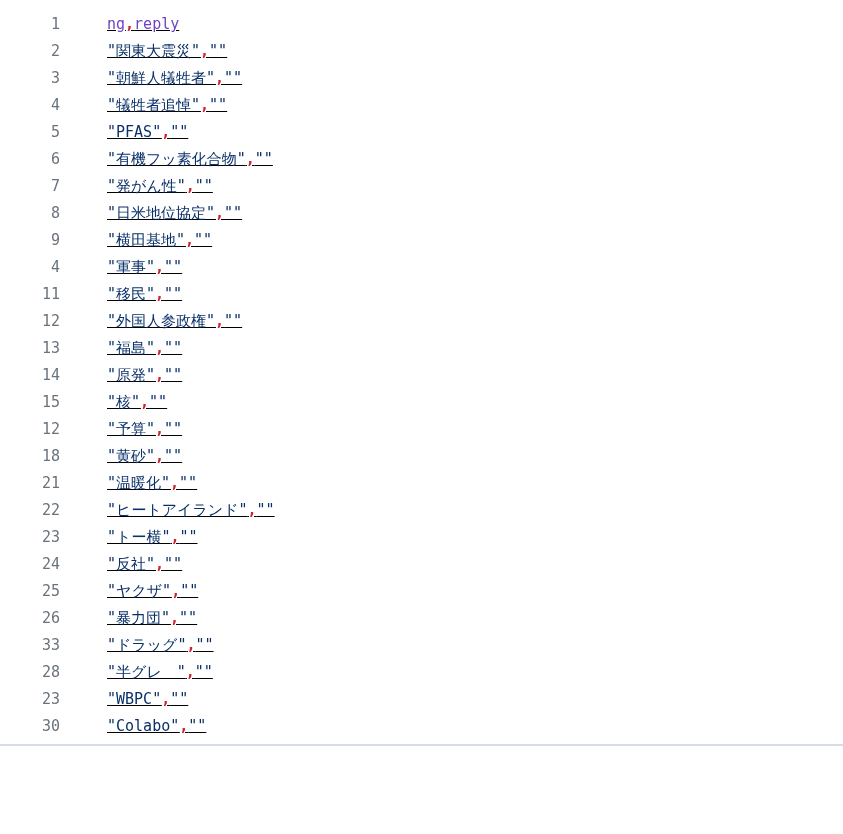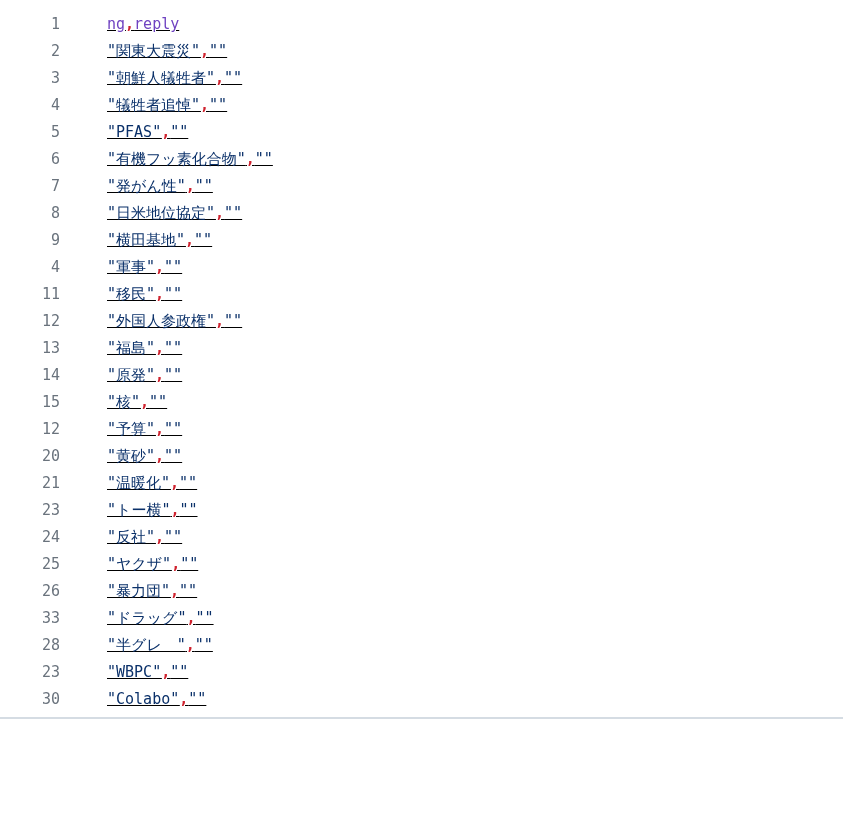--- a/index.html
+++ b/index.html
@@ -65,22 +65,23 @@
       <div class="code-line"><span class="gutter">7</span><span class="content"><span class="tok-string">"発がん性"</span><span class="tok-punct">,</span><span class="tok-string">""</span></span></div>
       <div class="code-line"><span class="gutter">8</span><span class="content"><span class="tok-string">"日米地位協定"</span><span class="tok-punct">,</span><span class="tok-string">""</span></span></div>
       <div class="code-line"><span class="gutter">9</span><span class="content"><span class="tok-string">"横田基地"</span><span class="tok-punct">,</span><span class="tok-string">""</span></span></div>
       <div class="code-line"><span class="gutter">4</span><span class="content"><span class="tok-string">"軍事"</span><span class="tok-punct">,</span><span class="tok-string">""</span></span></div>
       <div class="code-line"><span class="gutter">11</span><span class="content"><span class="tok-string">"移民"</span><span class="tok-punct">,</span><span class="tok-string">""</span></span></div>
       <div class="code-line"><span class="gutter">12</span><span class="content"><span class="tok-string">"外国人参政権"</span><span class="tok-punct">,</span><span class="tok-string">""</span></span></div>
       <div class="code-line"><span class="gutter">13</span><span class="content"><span class="tok-string">"福島"</span><span class="tok-punct">,</span><span class="tok-string">""</span></span></div>
       <div class="code-line"><span class="gutter">14</span><span class="content"><span class="tok-string">"原発"</span><span class="tok-punct">,</span><span class="tok-string">""</span></span></div>
       <div class="code-line"><span class="gutter">15</span><span class="content"><span class="tok-string">"核"</span><span class="tok-punct">,</span><span class="tok-string">""</span></span></div>
       <div class="code-line"><span class="gutter">12</span><span class="content"><span class="tok-string">"予算"</span><span class="tok-punct">,</span><span class="tok-string">""</span></span></div>
-      <div class="code-line"><span class="gutter">20</span><span class="content"><span class="tok-string">"黄砂"</span><span class="tok-punct">,</span><span class="tok-string">""</span></span></div>
+      <div class="code-line"><span class="gutter">18</span><span class="content"><span class="tok-string">"黄砂"</span><span class="tok-punct">,</span><span class="tok-string">""</span></span></div>
       <div class="code-line"><span class="gutter">21</span><span class="content"><span class="tok-string">"温暖化"</span><span class="tok-punct">,</span><span class="tok-string">""</span></span></div>
+      <div class="code-line"><span class="gutter">22</span><span class="content"><span class="tok-string">"ヒートアイランド"</span><span class="tok-punct">,</span><span class="tok-string">""</span></span></div>
       <div class="code-line"><span class="gutter">23</span><span class="content"><span class="tok-string">"トー横"</span><span class="tok-punct">,</span><span class="tok-string">""</span></span></div>
       <div class="code-line"><span class="gutter">24</span><span class="content"><span class="tok-string">"反社"</span><span class="tok-punct">,</span><span class="tok-string">""</span></span></div>
       <div class="code-line"><span class="gutter">25</span><span class="content"><span class="tok-string">"ヤクザ"</span><span class="tok-punct">,</span><span class="tok-string">""</span></span></div>
       <div class="code-line"><span class="gutter">26</span><span class="content"><span class="tok-string">"暴力団"</span><span class="tok-punct">,</span><span class="tok-string">""</span></span></div>
       <div class="code-line"><span class="gutter">33</span><span class="content"><span class="tok-string">"ドラッグ"</span><span class="tok-punct">,</span><span class="tok-string">""</span></span></div>
       <div class="code-line"><span class="gutter">28</span><span class="content"><span class="tok-string">"半グレ　"</span><span class="tok-punct">,</span><span class="tok-string">""</span></span></div>
       <div class="code-line"><span class="gutter">23</span><span class="content"><span class="tok-string">"WBPC"</span><span class="tok-punct">,</span><span class="tok-string">""</span></span></div>
       <div class="code-line"><span class="gutter">30</span><span class="content"><span class="tok-string">"Colabo"</span><span class="tok-punct">,</span><span class="tok-string">""</span></span></div>
     </div>
   <div class="bottom-border"></div>

